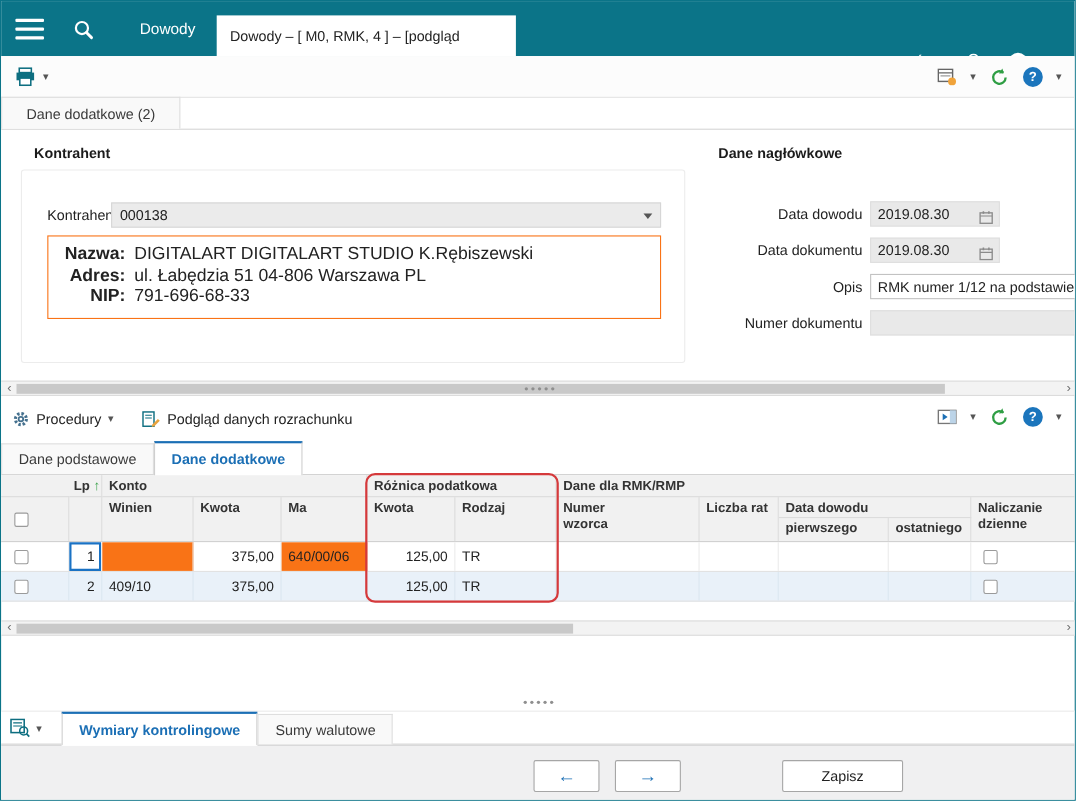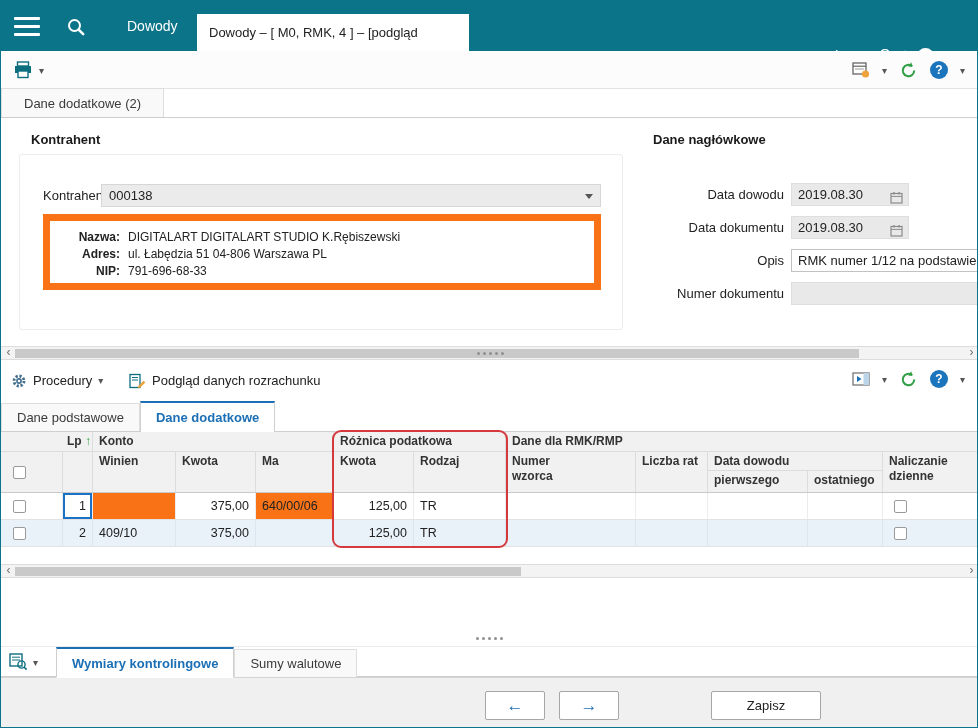--- a/index.html
+++ b/index.html
@@ -42,21 +42,21 @@
   .subtabs .tab.on{height:31px;font-weight:bold}
 
   
   .panel{position:absolute;left:0;top:117px;width:100%;height:228px;background:#fff}
   .grp-title{position:absolute;font-size:13px;font-weight:bold;color:#1b1b1b}
   .grp-box{position:absolute;border:1px solid #ececec;border-radius:3px}
   .flabel{position:absolute;font-size:13px;color:#222;line-height:23px}
   .rlabel{text-align:right}
   .combo{position:absolute;height:23px;background:#ebebeb;border:1px solid #d6d6d6;font-size:13px;line-height:21px;padding:0 20px 0 7px;cursor:pointer}
   .combo .arr{position:absolute;right:7px;top:9px;width:0;height:0;border-left:4px solid transparent;border-right:4px solid transparent;border-top:5px solid #555}
-  .infobox{position:absolute;background:#fff;border:7px solid #f97316;padding:8px 8px;display:grid;grid-template-columns:62px 1fr;column-gap:8px;row-gap:1px;font-size:12px;line-height:16px}
+  .infobox{position:absolute;background:#fff;border:1px solid #f97316;padding:8px 8px;display:grid;grid-template-columns:62px 1fr;column-gap:8px;row-gap:1px;font-size:16px;line-height:16px}
   .infobox .lb{font-weight:bold;text-align:right}
   .field{position:absolute;height:23px;font-size:13px;line-height:21px;padding:0 6px;white-space:nowrap;overflow:hidden}
   .field.gray{background:#e9e9e9;border:1px solid #dedede}
   .field.white{background:#fff;border:1px solid #c2c2c2}
   .cal{position:absolute;right:5px;top:5px}
 
   
   .hscroll{position:absolute;left:0;width:978px;height:14px;background:#f3f3f3;border-top:1px solid #dcdcdc;border-bottom:1px solid #dcdcdc}
   .hs-thumb{position:absolute;top:2px;height:9px;background:#c9c9c9;cursor:pointer}
   .hs-arrow{position:absolute;top:0;width:13px;height:12px;line-height:11px;text-align:center;color:#6e6e6e;font-size:12px;cursor:pointer}

